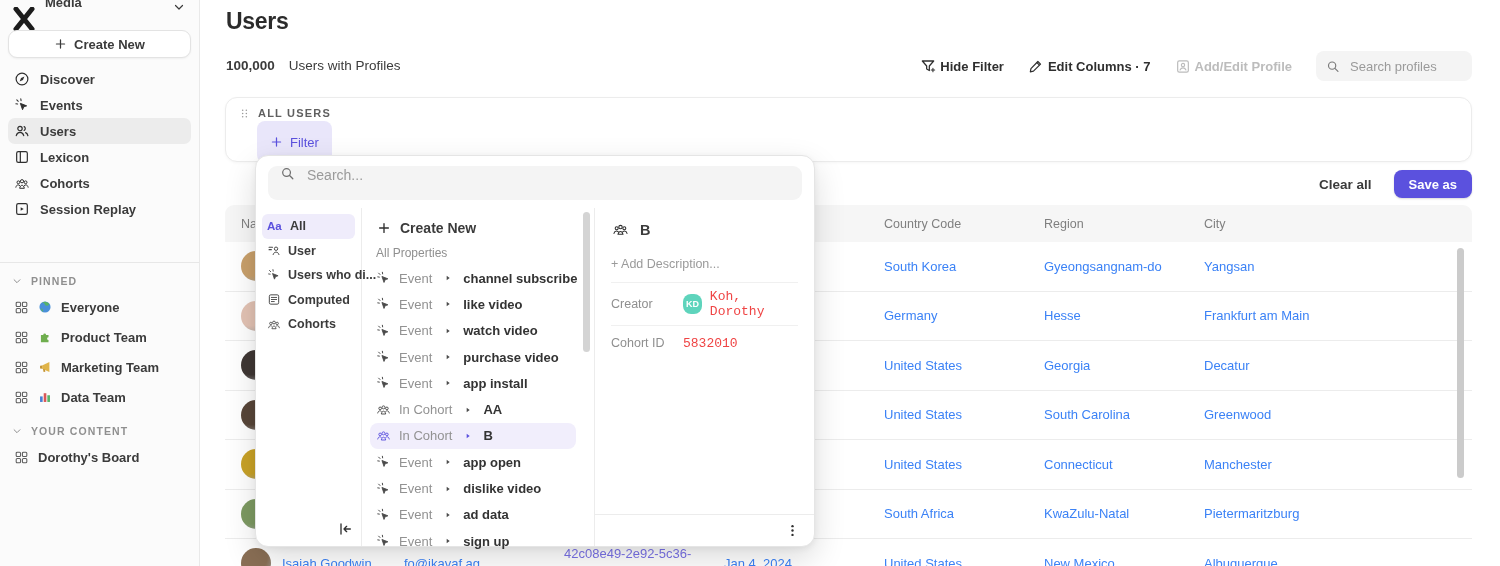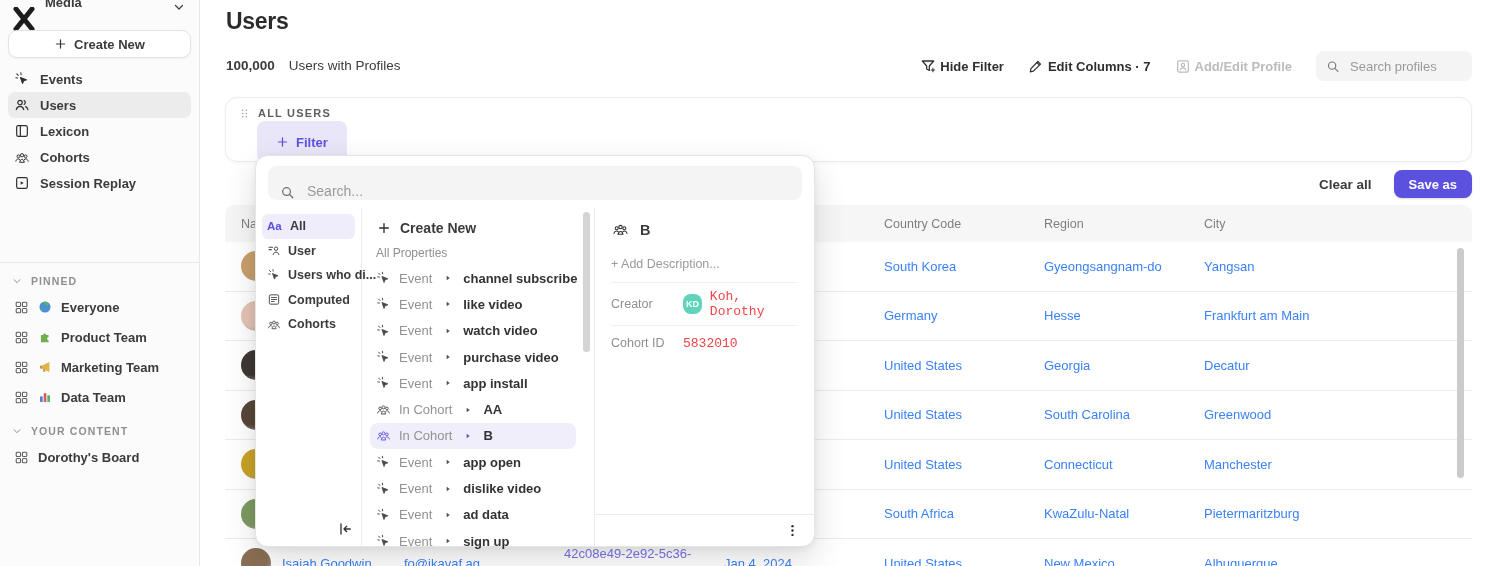--- a/index.html
+++ b/index.html
@@ -47,22 +47,22 @@
   .search-box .ic{width:14px;color:#7a7a7a;}
   .search-box input{border:0;background:transparent;outline:0;width:100%;font-size:13px;color:#3b3b3b;font-family:inherit;}
   .search-box input::placeholder{color:#9a9a9a;}
 
   
   .filter-card{position:absolute;left:25px;right:28px;top:97px;height:65px;background:#fff;border:1px solid #ececec;
       border-radius:12px;box-shadow:0 1px 3px rgba(0,0,0,.04);box-sizing:border-box;}
   .group-row{position:absolute;left:13px;top:9px;display:flex;align-items:center;gap:8px;}
   .group-row .ic{width:11px;color:#9a9a9a;cursor:grab;}
   .group-label{font-size:11px;font-weight:700;letter-spacing:1.2px;color:#5f5f5f;}
-  .filter-pill{position:absolute;left:31px;top:23px;height:42px;padding:0 19px;border-radius:8px;background:#e9e6fa;
-      color:#5b51de;display:flex;align-items:center;gap:7px;font-size:13px;font-weight:700;cursor:pointer;}
+  .filter-pill{position:absolute;left:31px;top:23px;height:42px;padding:0 13px;border-radius:8px;background:#e9e6fa;
+      color:#5b51de;display:flex;align-items:center;gap:7px;font-size:13px;font-weight:400;cursor:pointer;}
   .filter-pill .ic{width:13px;color:#5b51de;}
 
   .actions{position:absolute;right:28px;top:170px;display:flex;align-items:center;gap:16px;z-index:3;}
   .clear-all{font-size:13.5px;font-weight:700;color:#3b3b3b;cursor:pointer;padding:4px 6px;}
   .save-as{height:28px;padding:0 15px;border-radius:8px;background:#5b51de;color:#fff;font-size:13px;font-weight:700;
       display:flex;align-items:center;cursor:pointer;box-shadow:0 1px 2px rgba(0,0,0,.15);}
 
   
   .table{position:absolute;left:25px;right:28px;top:205px;bottom:-20px;border-radius:9px 9px 0 0;overflow:hidden;}
   .thead{display:flex;align-items:center;height:37px;background:#f6f6f6;}
@@ -73,21 +73,21 @@
   .hcell:nth-child(n+2),.cell:nth-child(n+2){width:160px;}
   .hcell:nth-child(7),.cell:nth-child(7){flex:1;width:auto;}
   .avatar{width:30px;height:30px;border-radius:50%;flex:none;}
   .c-id{color:#7a72e8;padding-right:30px;line-height:1.3;word-break:break-all;cursor:pointer;}
   .v-scroll{position:absolute;right:36px;top:248px;width:7px;height:230px;border-radius:4px;background:#cbcbcb;z-index:4;cursor:pointer;}
 
   
   .dropdown{position:absolute;left:255px;top:155px;width:560px;height:392px;background:#fff;border:1px solid #e5e5e5;
       border-radius:13px;box-shadow:0 12px 32px rgba(0,0,0,.14),0 2px 6px rgba(0,0,0,.06);z-index:10;box-sizing:border-box;}
   .dd-search{position:absolute;left:12px;right:12px;top:10px;height:34px;background:#f4f4f4;border-radius:9px;
-      display:flex;align-items:flex-end;gap:10px;padding:0 12px;box-sizing:border-box;}
+      display:flex;align-items:flex-start;gap:10px;padding:0 12px;box-sizing:border-box;}
   .dd-search .ic{width:15px;color:#6f6f6f;}
   .dd-search input{border:0;background:transparent;outline:0;width:100%;font-size:14px;color:#3b3b3b;font-family:inherit;}
   .dd-search input::placeholder{color:#9a9a9a;}
   .dd-body{position:absolute;left:0;right:0;top:52px;bottom:0;display:flex;}
   .cat-col{width:106px;border-right:1px solid #ececec;padding:6px 6px;box-sizing:border-box;position:relative;}
   .cat-item{height:24.5px;display:flex;align-items:center;gap:7px;padding:0 5px;border-radius:6px;font-size:12.5px;font-weight:600;cursor:pointer;white-space:nowrap;}
   .cat-item .ic{width:14px;color:#4a4a4a;}
   .cat-item.selected{background:#efecfb;}
   .cat-glyph{font-size:11.5px;font-weight:700;color:#5b51de;width:16px;}
   .collapse-btn{position:absolute;right:9px;bottom:9px;width:18px;color:#2f2f2f;cursor:pointer;}
@@ -149,20 +149,30 @@
             <path d="M12 4.5v15M4.5 12h15" stroke="currentColor" stroke-width="2.3" stroke-linecap="round"></path>
           </svg>
         </span>
       <span>Create New</span>
     </div>
 
     <div class="nav" id="nav-list">
         <div class="nav-item">
     <span class="ic">
             <svg width="16" height="16" viewBox="0 0 24 24" fill="none">
+              <circle cx="12" cy="12" r="8.8" stroke="currentColor" stroke-width="1.8"></circle>
+              <path d="M15.6 8.4l-2.2 5-5 2.2 2.2-5z" fill="currentColor"></path>
+            </svg>
+          </span>
+    <span class="lbl">Discover</span>
+
+  </div>
+        <div class="nav-item">
+    <span class="ic">
+            <svg width="16" height="16" viewBox="0 0 24 24" fill="none">
               <path d="M9.5 9.5l9.5 3.8-4.4 1.5-1.8 4.3z" fill="currentColor" stroke="currentColor" stroke-width="1.4" stroke-linejoin="round"></path>
               <path d="M4.2 4.2l2.2 2.2M10.2 2.8l.4 2.6M2.8 10.2l2.6.4" stroke="currentColor" stroke-width="1.6" stroke-linecap="round"></path>
             </svg>
           </span>
     <span class="lbl">Events</span>
 
   </div>
         <div class="nav-item active">
     <span class="ic">
             <svg width="16" height="16" viewBox="0 0 24 24" fill="none">

